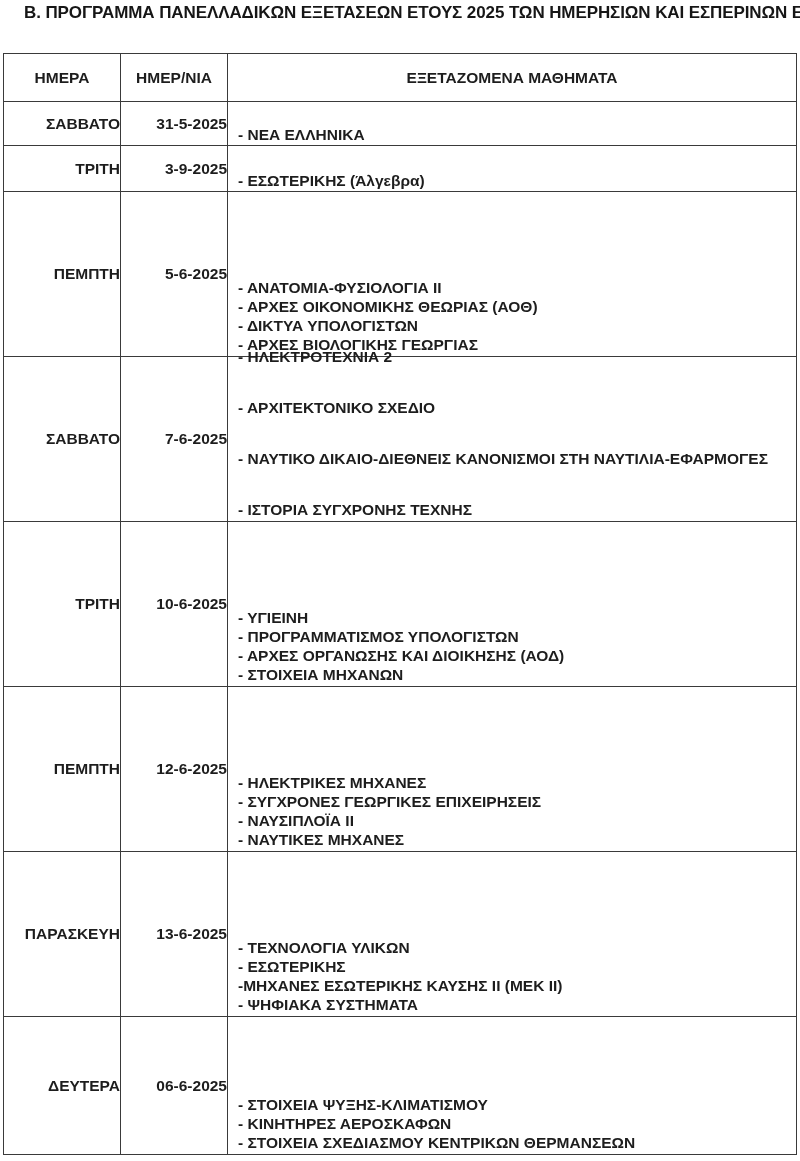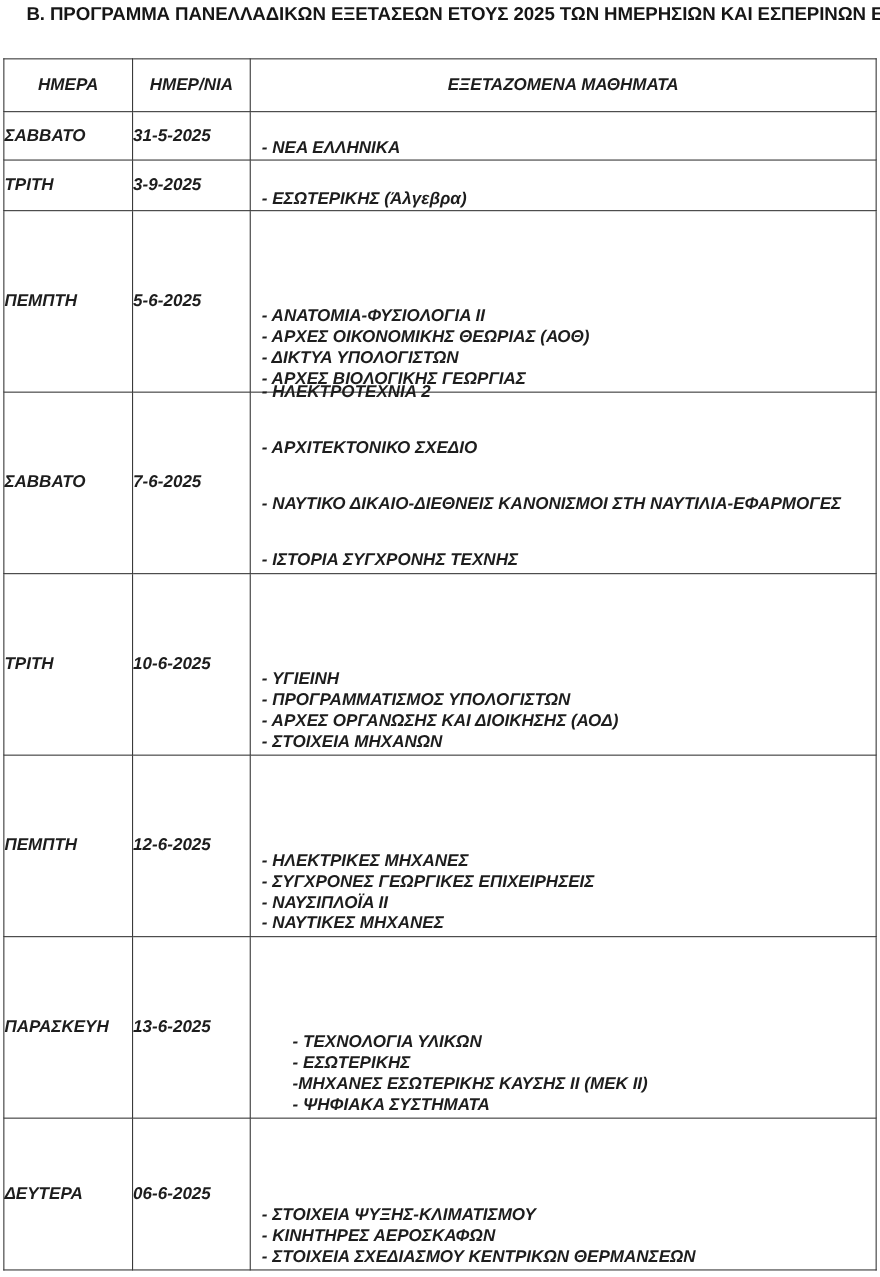--- a/index.html
+++ b/index.html
@@ -34,30 +34,29 @@
     table-layout: fixed;
   }
   .schedule col.c-day  { width: 117px; }
   .schedule col.c-date { width: 107px; }
   .schedule th, .schedule td {
     border: 1.5px solid #3a3a3a;
     font-weight: bold;
     font-size: 15.5px;
     color: #1d1d1d;
     padding: 0;
-    font-style: italic;
   }
   .schedule th {
     height: 47px;
     text-align: center;
     vertical-align: middle;
     font-size: 15.5px;
   }
   td.day-cell, td.date-cell {
-    text-align: left;
+    text-align: right;
     vertical-align: middle;
     white-space: nowrap;
   }
   td.subjects-cell {
     vertical-align: middle;
     padding-left: 10px;
   }
   .subjects-stack {
     display: flex;
     flex-direction: column;
@@ -150,21 +149,21 @@
           <div class="subject">- ΣΥΓΧΡΟΝΕΣ ΓΕΩΡΓΙΚΕΣ ΕΠΙΧΕΙΡΗΣΕΙΣ</div>
           <div class="subject">- ΝΑΥΣΙΠΛΟΪΑ II</div>
           <div class="subject">- ΝΑΥΤΙΚΕΣ ΜΗΧΑΝΕΣ</div>
         </div>
       </td>
     </tr>
     <tr style="height:165px;">
       <td class="day-cell">ΠΑΡΑΣΚΕΥΗ</td>
       <td class="date-cell">13-6-2025</td>
       <td class="subjects-cell">
-        <div class="subjects-stack" style="height:160px;margin-left:28px;">
+        <div class="subjects-stack" style="height:160px;">
           <div class="subject">- ΤΕΧΝΟΛΟΓΙΑ ΥΛΙΚΩΝ</div>
           <div class="subject">- ΕΣΩΤΕΡΙΚΗΣ</div>
           <div class="subject">-ΜΗΧΑΝΕΣ ΕΣΩΤΕΡΙΚΗΣ ΚΑΥΣΗΣ II (ΜΕΚ II)</div>
           <div class="subject">- ΨΗΦΙΑΚΑ ΣΥΣΤΗΜΑΤΑ</div>
         </div>
       </td>
     </tr>
     <tr style="height:138px;">
       <td class="day-cell">ΔΕΥΤΕΡΑ</td>
       <td class="date-cell">06-6-2025</td>

